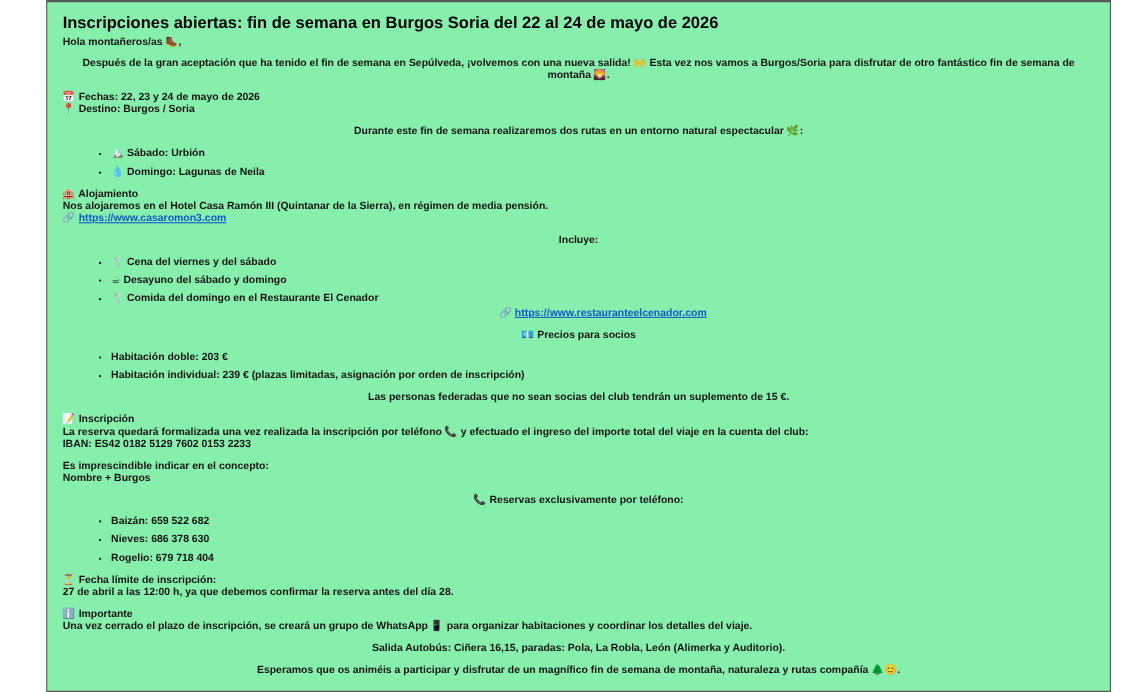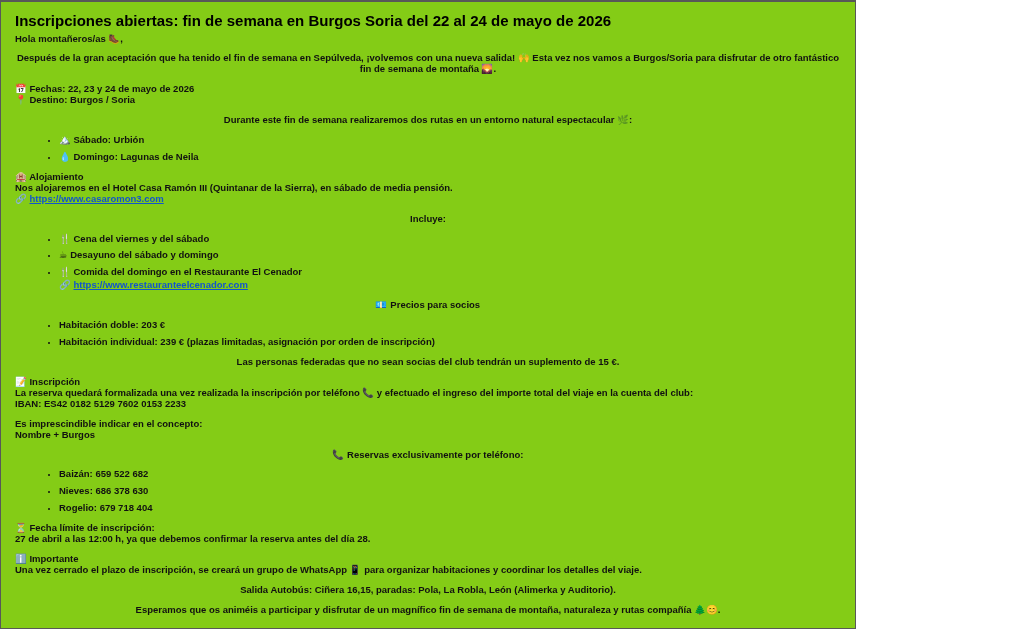--- a/index.html
+++ b/index.html
@@ -1,29 +1,30 @@
 <!DOCTYPE html>
 <html lang="es"><head>
 <meta charset="utf-8">
 <style>
   html, body { margin: 0; padding: 0; background: #fff; }
   * { box-sizing: border-box; }
   .page {
-    width: 856px;
+    width: 968px;
     height: 629px;
     border: 1px solid #585858;
     border-top-width: 2px;
-    background: #84cc16;
+    background: #86efac;
     padding: 9px 14px;
     overflow: hidden;
     font-family: "Liberation Sans", sans-serif;
     font-weight: bold;
     font-size: 9.5px;
     line-height: 1.15;
     color: #111111;
+    margin-left: 42px;
   }
   h1.title {
     font-size: 15px;
     line-height: 1.1;
     margin: 2px 0 4px 0;
     font-weight: bold;
     color: #000;
   }
   p.para { margin: 0 0 9px 0; text-align: center; }
   p.tightpara { margin: 0 0 9px 0; }
@@ -40,21 +41,21 @@
     color: #1155cc;
     text-decoration: underline;
     font-weight: bold;
     cursor: pointer;
   }
   .emoji {
     font-family: "DejaVu Sans", sans-serif;
     font-weight: normal;
     font-style: normal;
   }
-  .sublink { margin-top: 2px; }
+  .sublink { margin-top: 2px; text-align: center; }
 </style>
 </head>
 <body>
 
 <div class="page">
 
   <h1 class="title">Inscripciones abiertas: fin de semana en Burgos Soria del 22 al 24 de mayo de 2026</h1>
 
   <p class="tightpara">Hola montañeros/as 🥾,</p>
 
@@ -67,21 +68,21 @@
 
   <p class="para">Durante este fin de semana realizaremos dos rutas en un entorno natural espectacular 🌿:</p>
 
   <ul class="list">
     <li><span class="emoji">🏔️</span> <span>Sábado: Urbión</span></li>
     <li><span class="emoji">💧</span> <span>Domingo: Lagunas de Neila</span></li>
   </ul>
 
   <div class="block">
     <p><span class="emoji">🏨</span> <span>Alojamiento</span></p>
-    <p>Nos alojaremos en el Hotel Casa Ramón III (Quintanar de la Sierra), en sábado de media pensión.</p>
+    <p>Nos alojaremos en el Hotel Casa Ramón III (Quintanar de la Sierra), en régimen de media pensión.</p>
     <p><span class="emoji">🔗</span> <a class="link" href="#">https://www.casaromon3.com</a></p>
   </div>
 
   <p class="para">Incluye:</p>
 
   <ul class="list">
     <li><span class="emoji">🍴</span> <span>Cena del viernes y del sábado</span></li>
     <li><span class="emoji">☕</span> <span>Desayuno del sábado y domingo</span></li>
     <li>
       <span class="emoji">🍴</span> <span>Comida del domingo en el Restaurante El Cenador</span>

